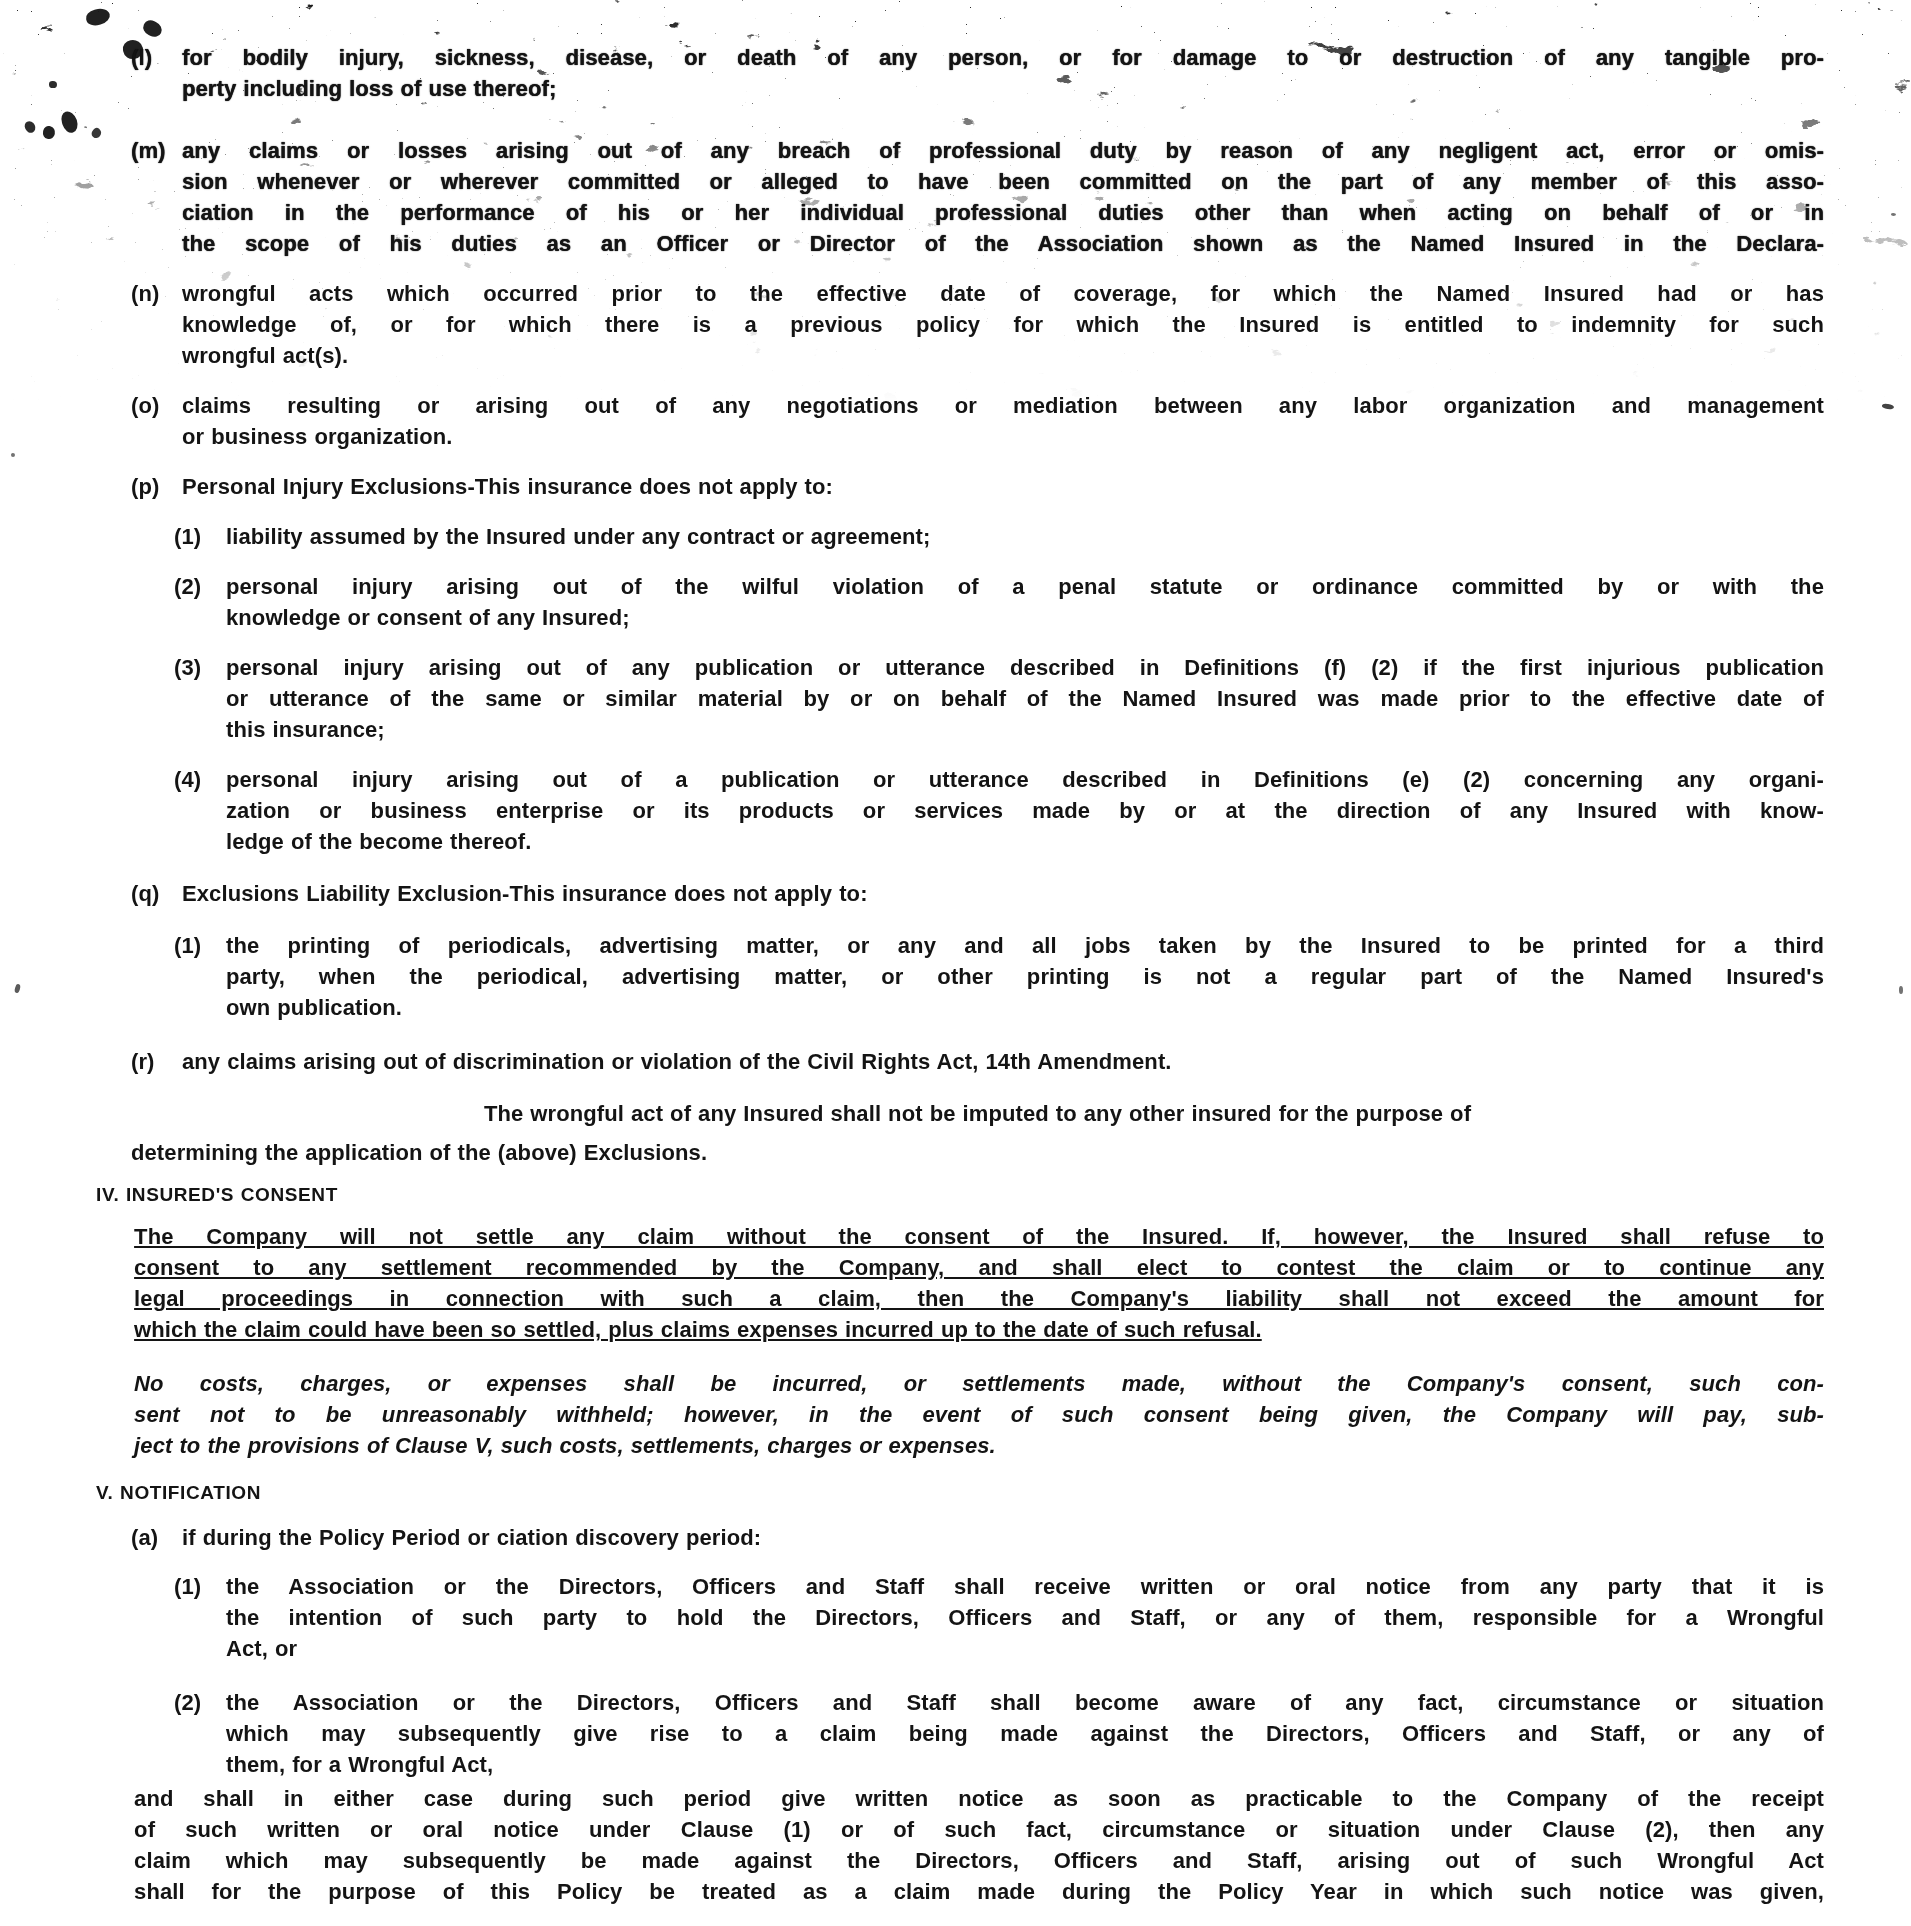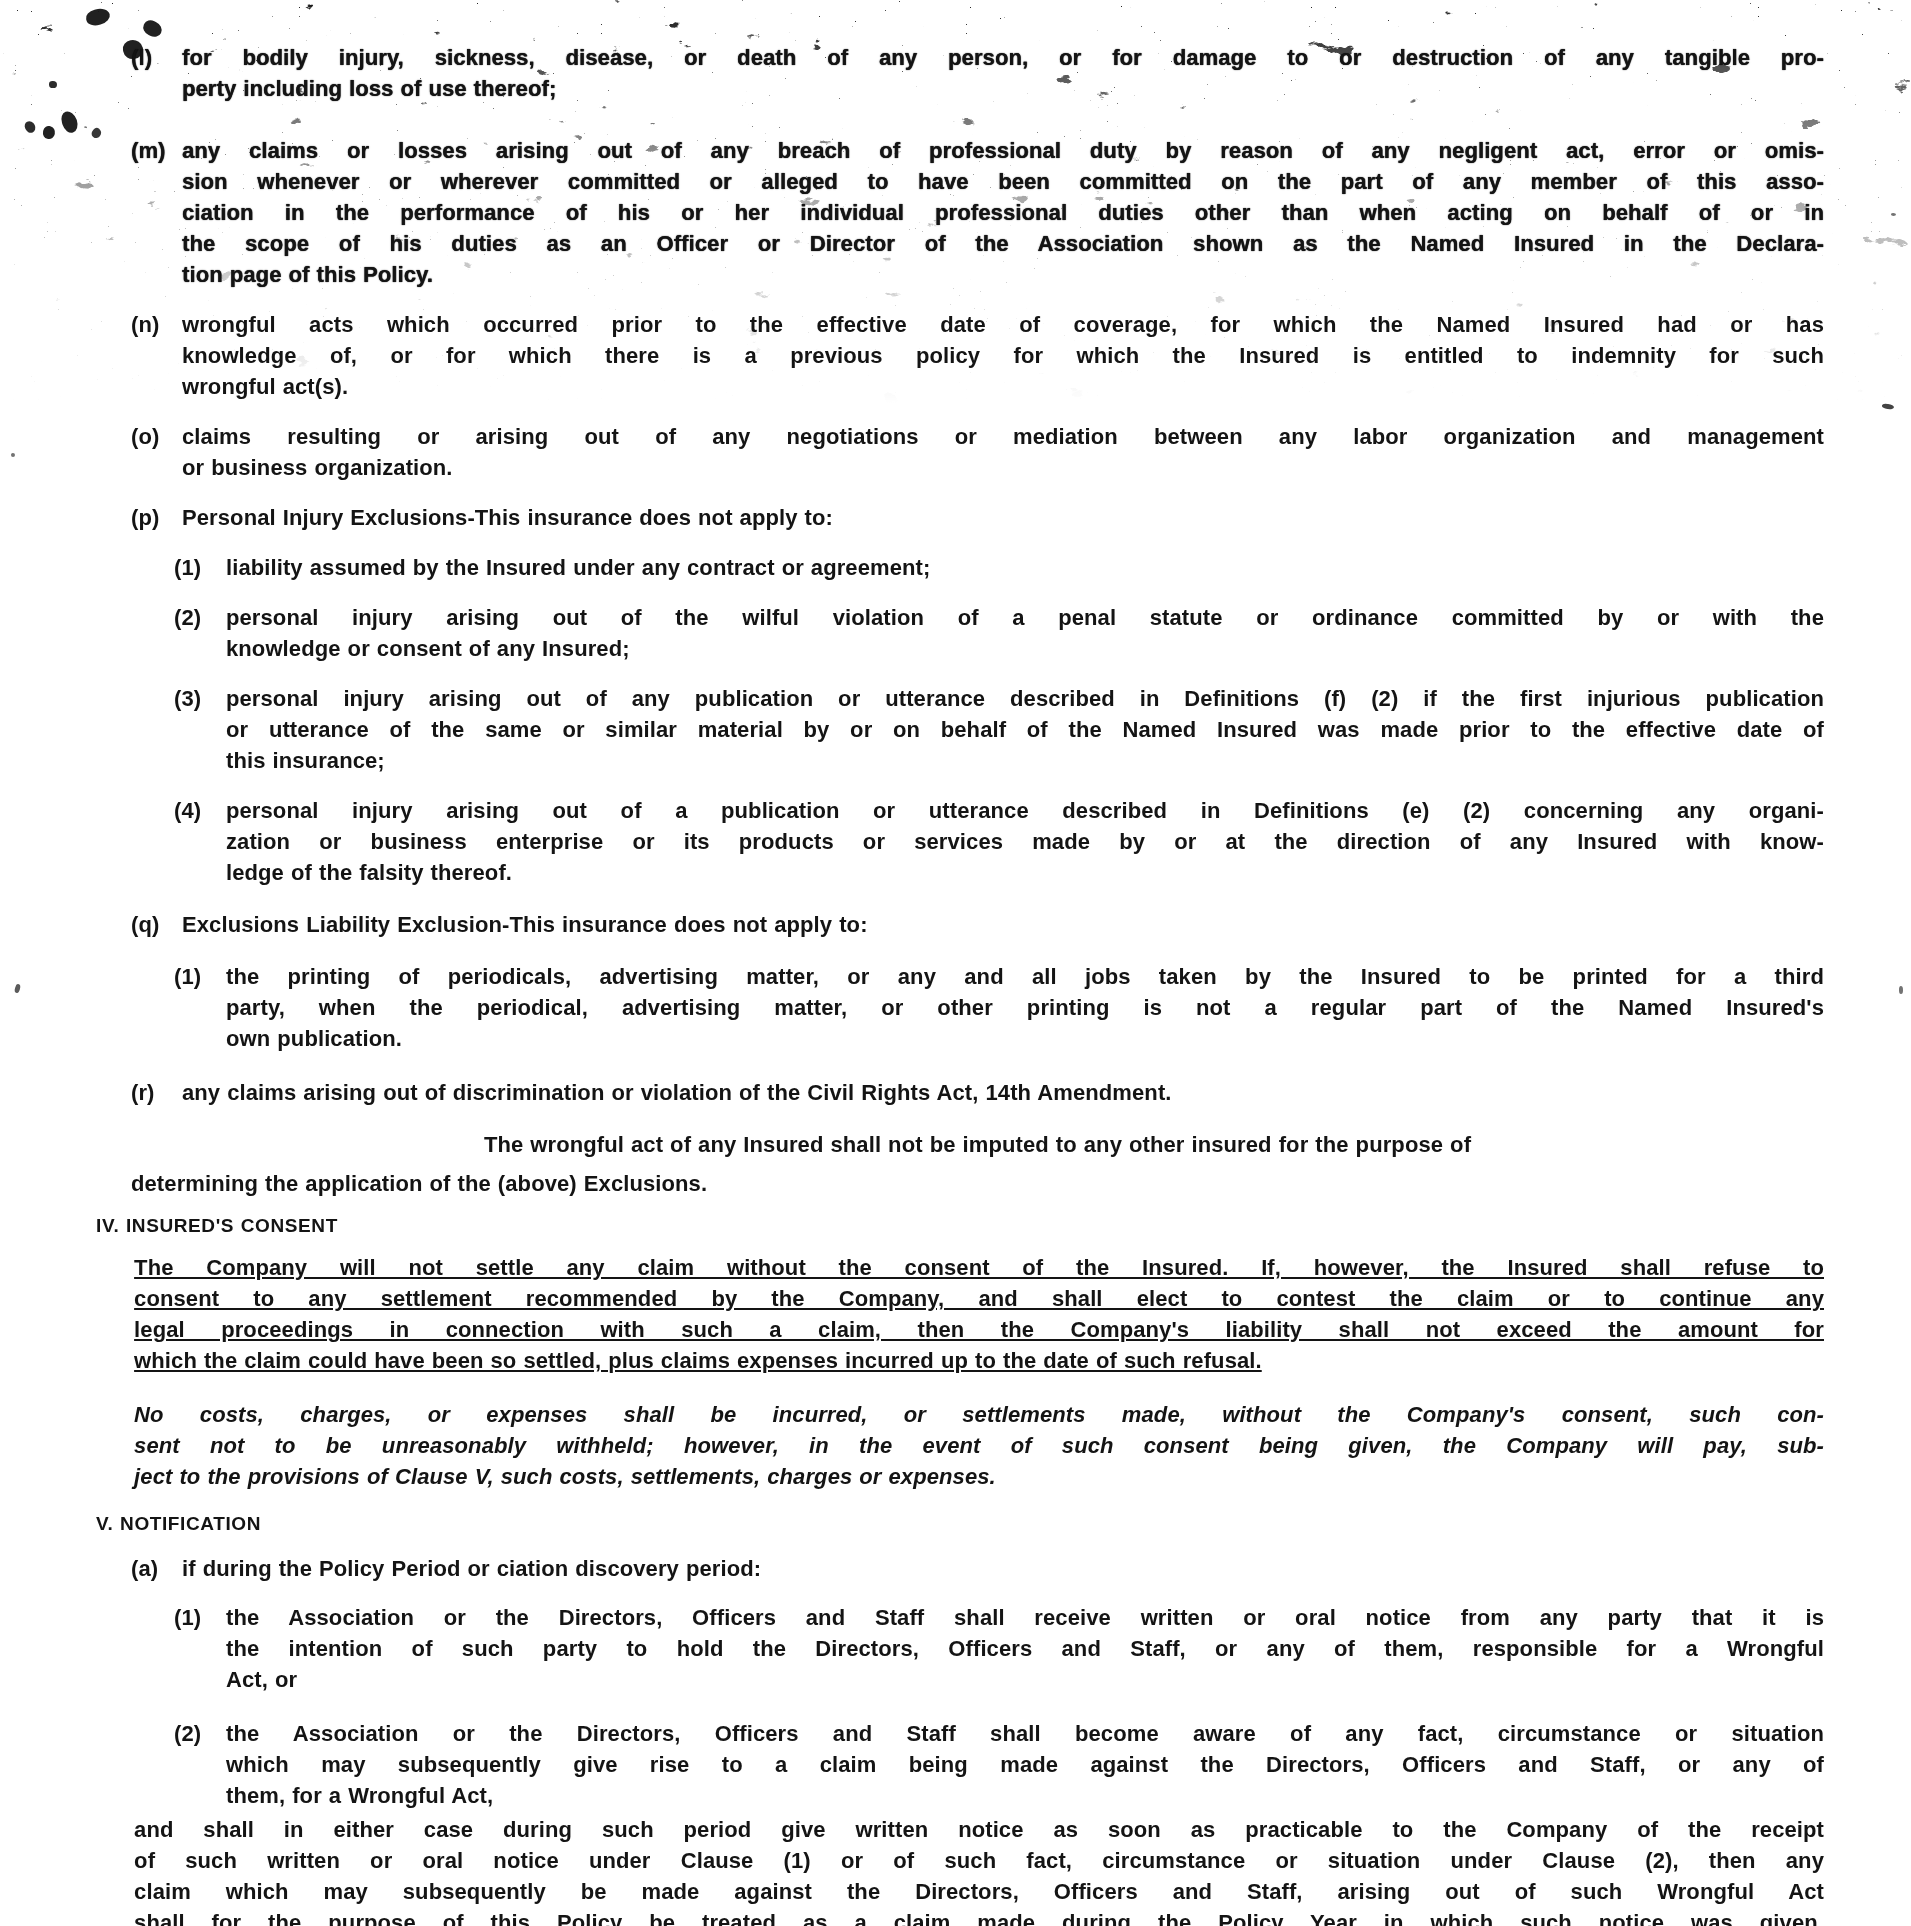--- a/index.html
+++ b/index.html
@@ -90,21 +90,20 @@
         <span class="marker">(l)</span>
         <div class="ln">for bodily injury, sickness, disease, or death of any person, or for damage to or destruction of any tangible pro-</div>
         <div class="ln last">perty including loss of use thereof;</div>
       </section>
       <section class="block item1 smudged" style="margin-bottom: 19px;">
         <span class="marker">(m)</span>
         <div class="ln">any claims or losses arising out of any breach of professional duty by reason of any negligent act, error or omis-</div>
         <div class="ln">sion whenever or wherever committed or alleged to have been committed on the part of any member of this asso-</div>
         <div class="ln">ciation in the performance of his or her individual professional duties other than when acting on behalf of or in</div>
         <div class="ln">the scope of his duties as an Officer or Director of the Association shown as the Named Insured in the Declara-</div>
-        <div class="ln last">tion page of this Policy.</div>
       </section>
       <section class="block item1" style="margin-bottom: 19px;">
         <span class="marker">(n)</span>
         <div class="ln">wrongful acts which occurred prior to the effective date of coverage, for which the Named Insured had or has</div>
         <div class="ln">knowledge of, or for which there is a previous policy for which the Insured is entitled to indemnity for such</div>
         <div class="ln last">wrongful act(s).</div>
       </section>
       <section class="block item1" style="margin-bottom: 19px;">
         <span class="marker">(o)</span>
         <div class="ln">claims resulting or arising out of any negotiations or mediation between any labor organization and management</div>
@@ -126,21 +125,21 @@
       <section class="block item2" style="margin-bottom: 19px;">
         <span class="marker">(3)</span>
         <div class="ln">personal injury arising out of any publication or utterance  described in Definitions (f) (2) if the first injurious publication</div>
         <div class="ln">or utterance of the same or similar material by or on behalf of the Named Insured was made prior to the effective date of</div>
         <div class="ln last">this insurance;</div>
       </section>
       <section class="block item2" style="margin-bottom: 21px;">
         <span class="marker">(4)</span>
         <div class="ln">personal injury arising out of a publication or utterance described in Definitions (e) (2) concerning any organi-</div>
         <div class="ln">zation or business enterprise  or its products or services made by or at the direction of any Insured with know-</div>
-        <div class="ln last">ledge of the falsity thereof.</div>
+        <div class="ln last">ledge of the become thereof.</div>
       </section>
       <section class="block item1" style="margin-bottom: 21px;">
         <span class="marker">(q)</span>
         <div class="ln last">Exclusions Liability Exclusion-This insurance does not apply to:</div>
       </section>
       <section class="block item2" style="margin-bottom: 23px;">
         <span class="marker">(1)</span>
         <div class="ln">the printing of periodicals, advertising matter, or any and all jobs taken by the Insured to be printed for a third</div>
         <div class="ln">party, when the periodical, advertising matter, or other printing is not a regular part of the Named Insured's</div>
         <div class="ln last">own publication.</div>

